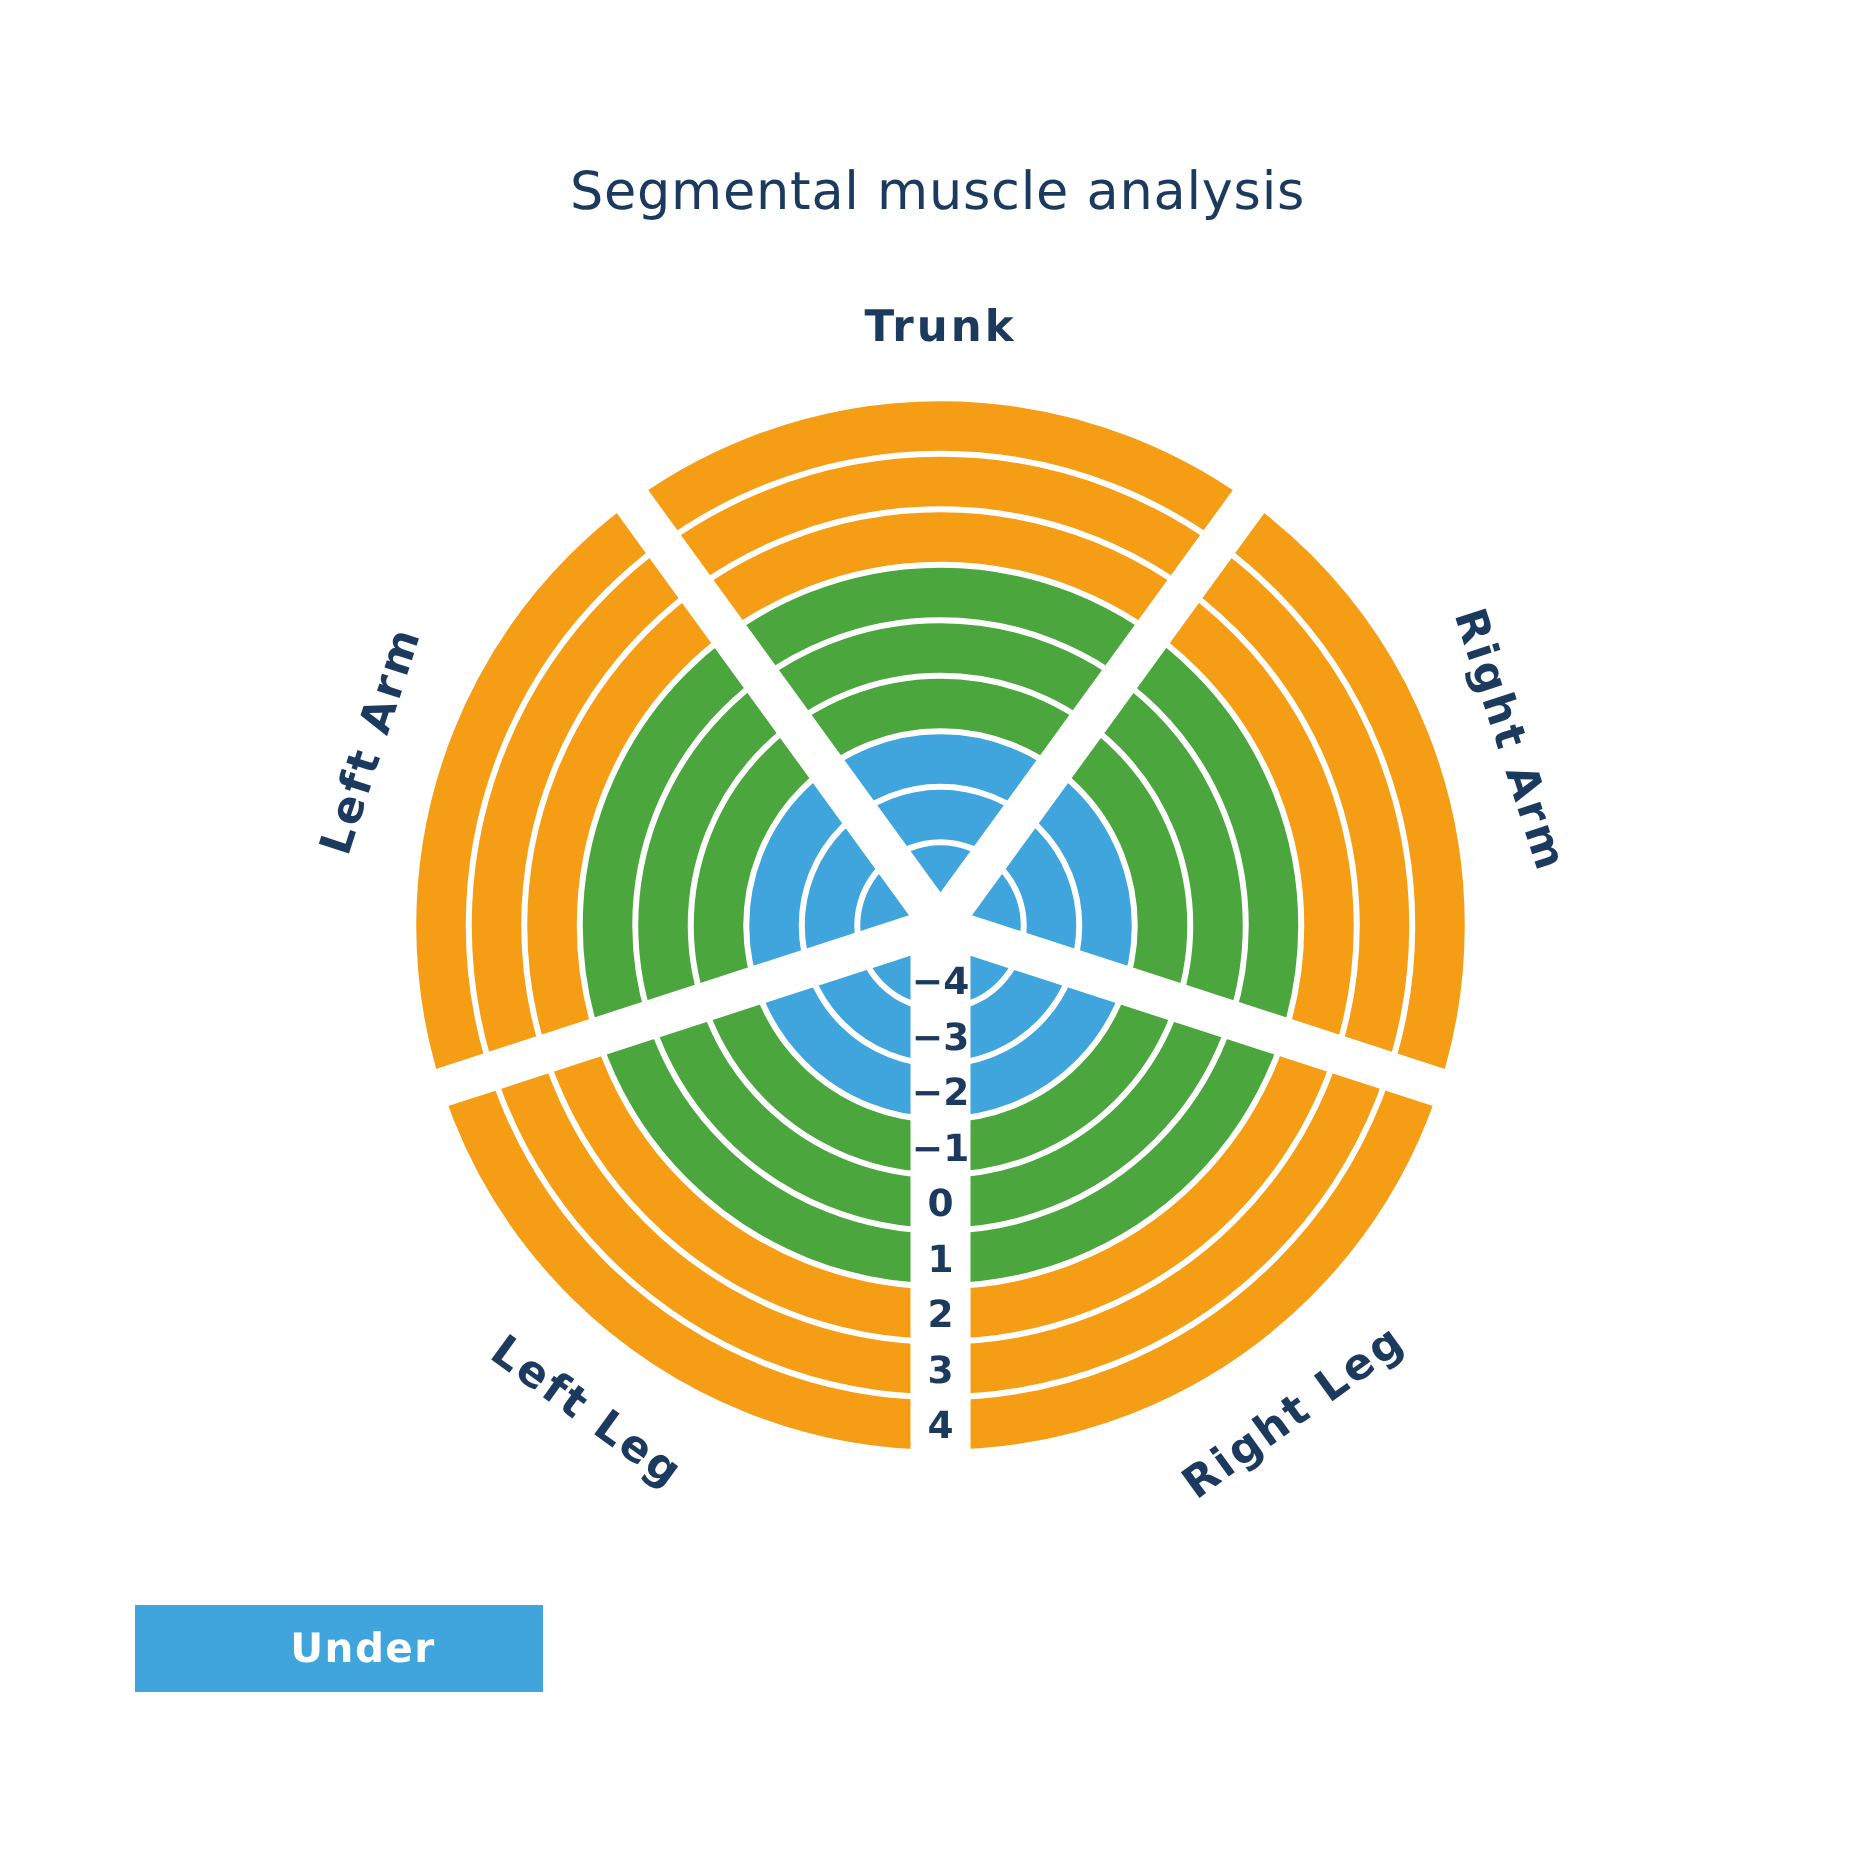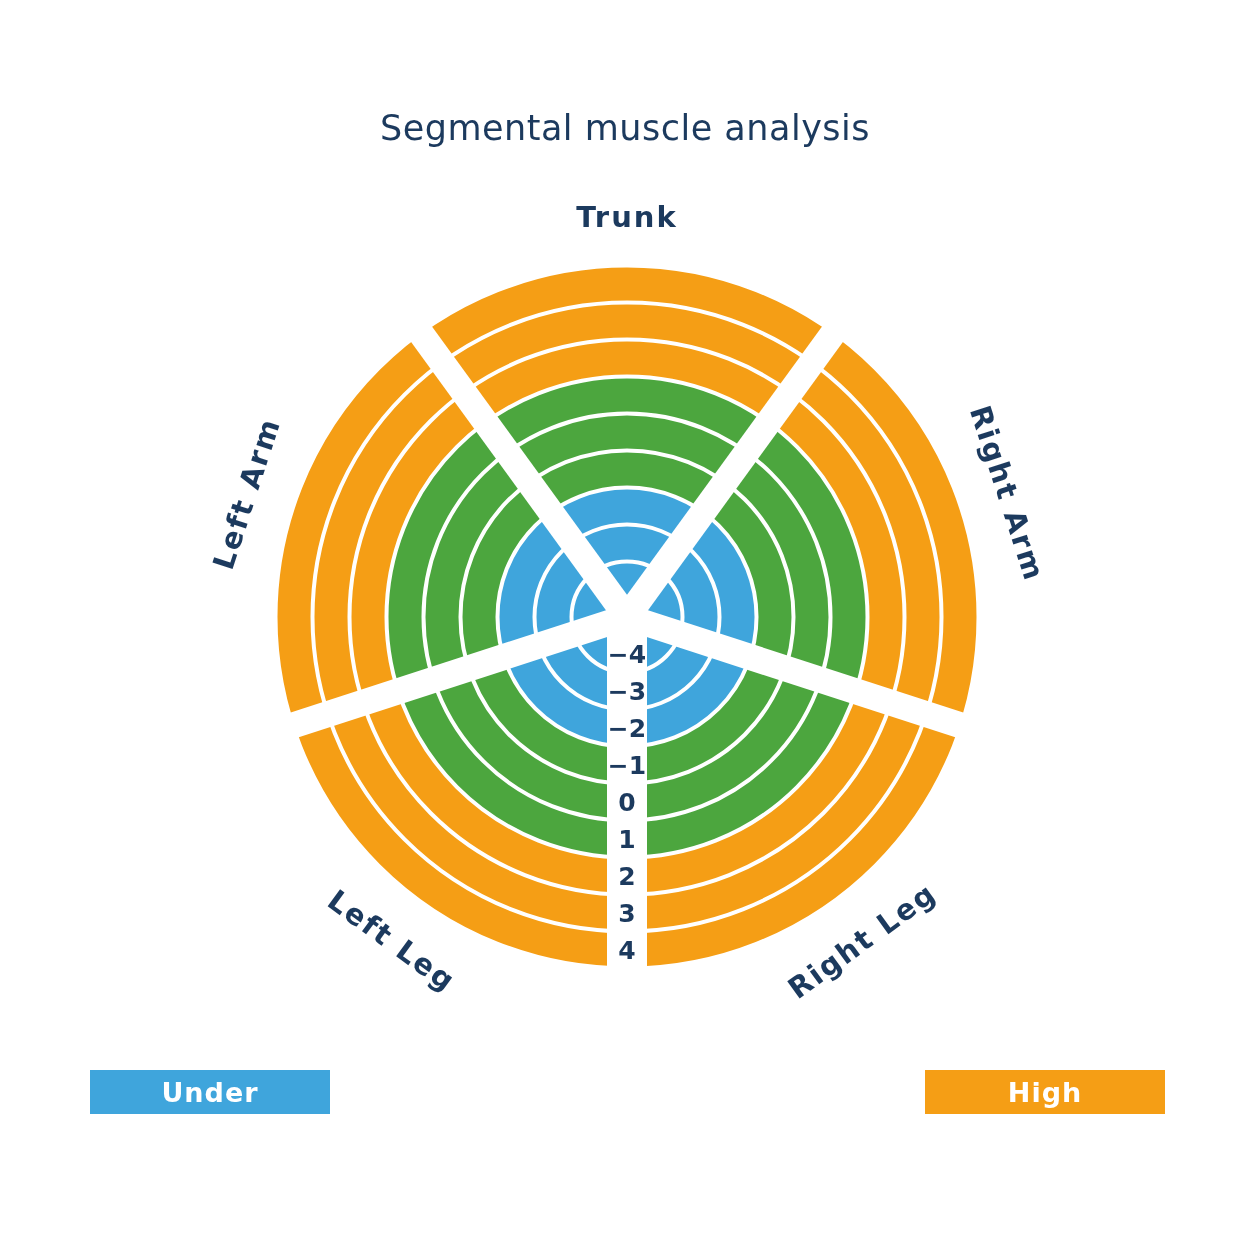--- a/index.html
+++ b/index.html
@@ -13,22 +13,22 @@
   }
   #chart-svg{position:absolute;left:0;top:0;width:1250px;height:1250px;display:block;}
   #chart-svg text{font-family:"DejaVu Sans","Liberation Sans",sans-serif;font-weight:bold;}
   #chart-svg text.tick{font-size:25px;}
   #chart-svg text.seg-label{font-size:29px;letter-spacing:2px;}
   .legend{
     position:absolute;left:90px;top:1070px;width:1075px;
     display:flex;justify-content:space-between;
   }
   .legend-item{
-    width:240px;height:44px;display:flex;align-items:center;justify-content:center;
-    color:#ffffff;font-size:27px;font-weight:bold;letter-spacing:1px;
+    width:240px;height:58px;display:flex;align-items:center;justify-content:center;
+    color:#ffffff;font-size:27px;font-weight:bold;letter-spacing:1px;padding-left:32px;
   }
 </style>
 </head>
 <body>
 
 <div class="page">
 
   <h1 class="title" style="color: rgb(28, 58, 94);">Segmental muscle analysis</h1>
 
   <svg id="chart-svg" viewBox="0 0 1250 1250">
@@ -59,18 +59,15 @@
       <text transform="translate(1007.4226065180615 493.39320225002103) rotate(72)" text-anchor="middle" dy="0.35em" fill="#1C3A5E" class="seg-label">Right Arm</text>
       <text transform="translate(862.1141009169893 940.606797749979) rotate(-36)" text-anchor="middle" dy="0.35em" fill="#1C3A5E" class="seg-label">Right Leg</text>
       <text transform="translate(391.8858990830107 940.6067977499789) rotate(36)" text-anchor="middle" dy="0.35em" fill="#1C3A5E" class="seg-label">Left Leg</text>
       <text transform="translate(246.5773934819386 493.393202250021) rotate(-72)" text-anchor="middle" dy="0.35em" fill="#1C3A5E" class="seg-label">Left Arm</text>
     </svg>
 
   <div class="legend">
     <div class="legend-item" style="background: rgb(63, 165, 220);">
       <span>Under</span>
     </div>
-    <div class="legend-item" style="background: rgb(245, 158, 21);">
-      <span>High</span>
-    </div>
   </div>
 
 </div>
 
 </body></html>

